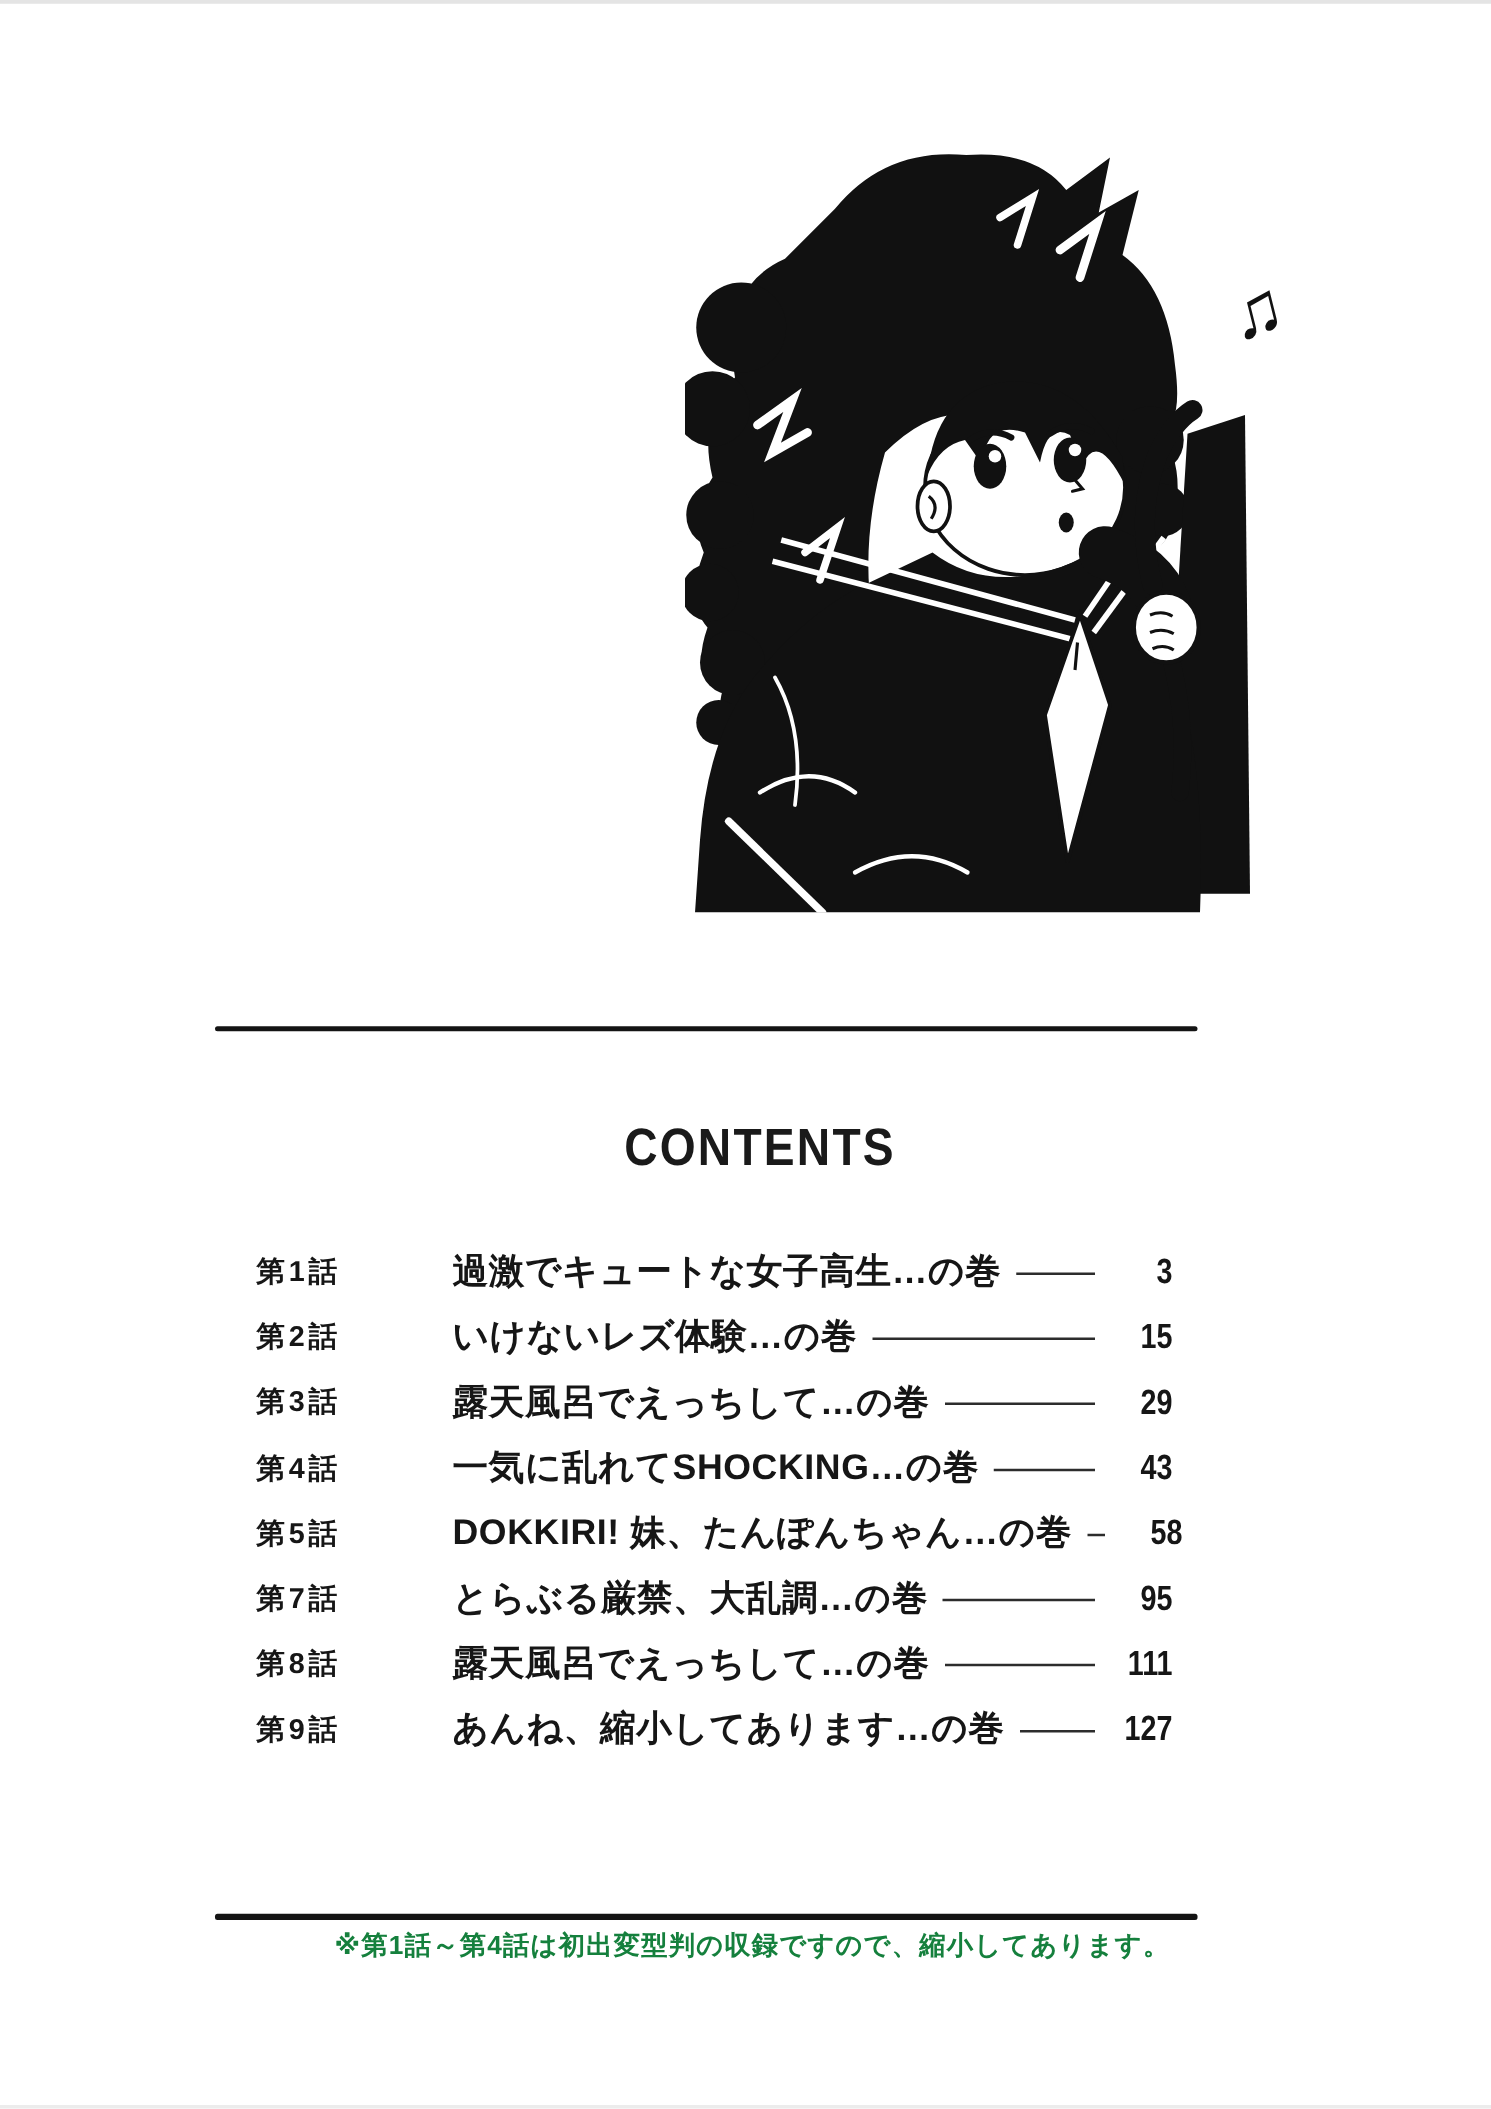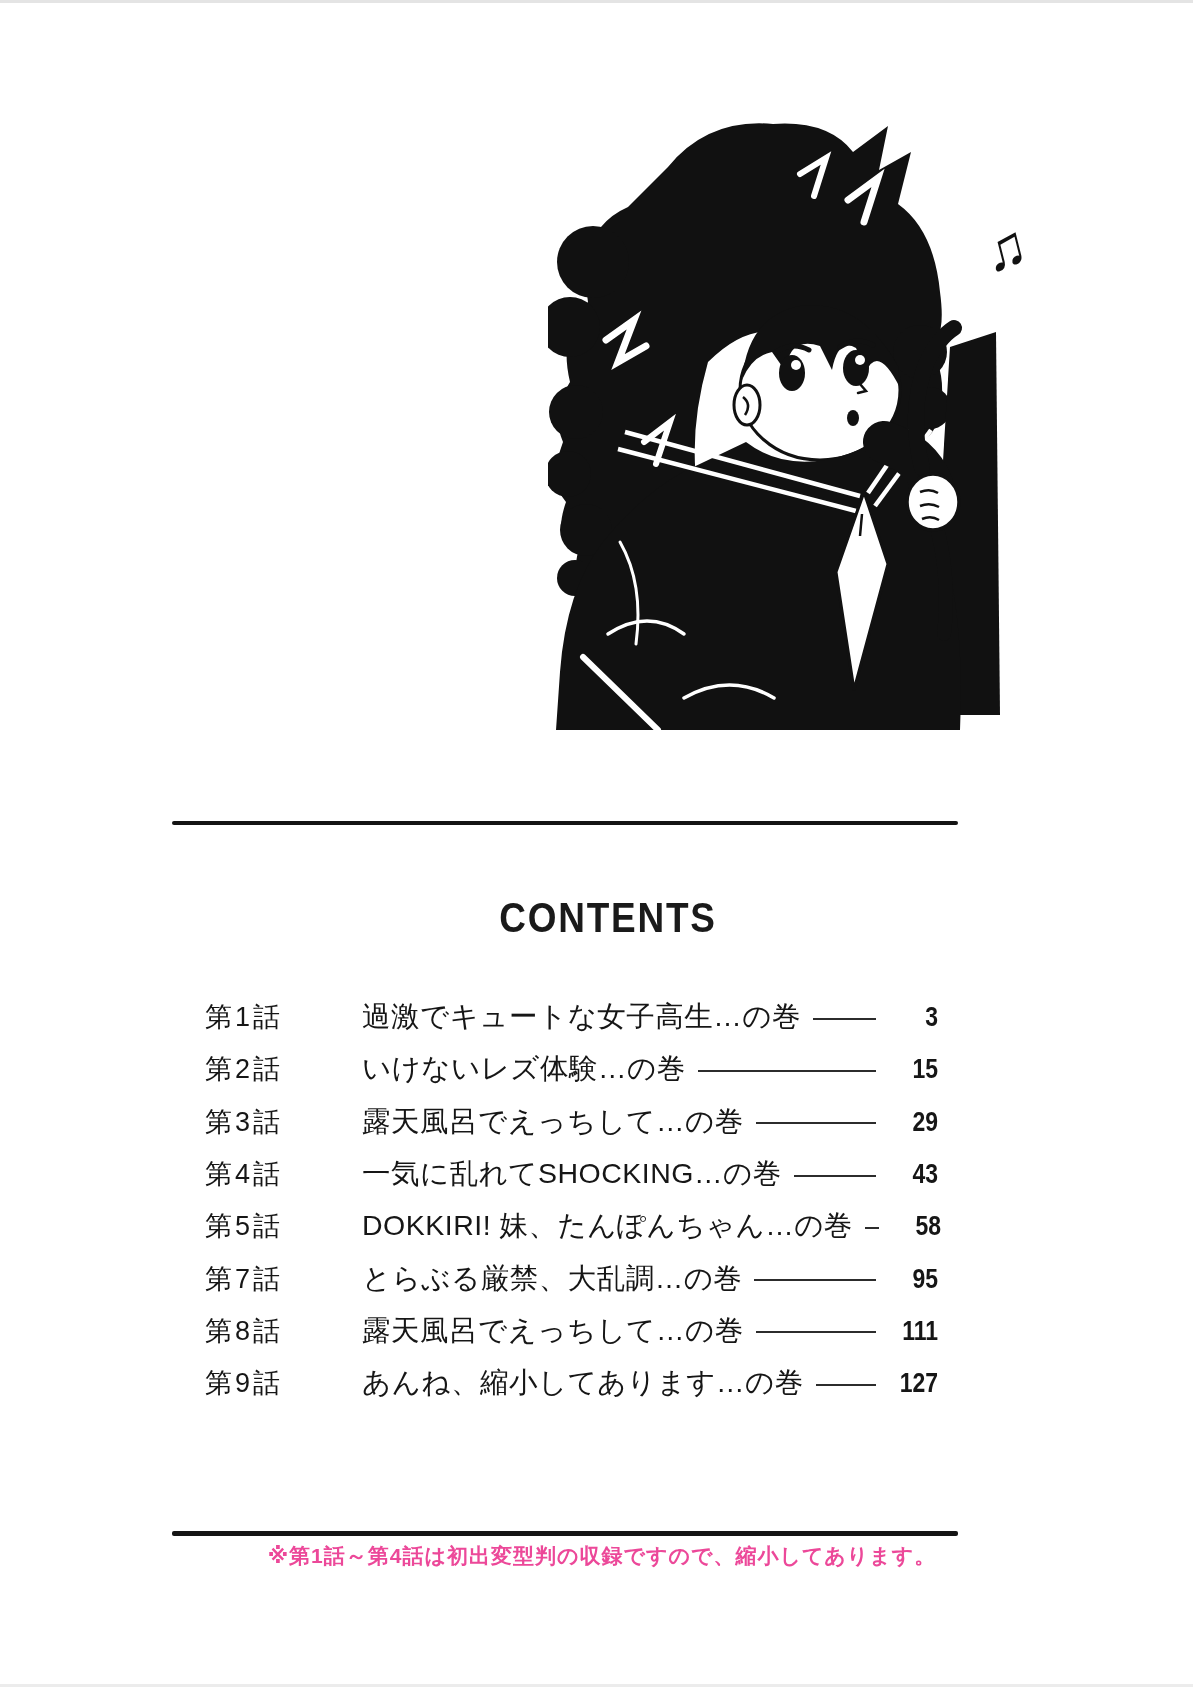--- a/index.html
+++ b/index.html
@@ -17,30 +17,30 @@
   .rule-bottom{position:absolute;left:172px;top:1531px;width:786px;height:5px;background:#141414;border-radius:2px;}
 
   .contents-heading{
     position:absolute;top:894px;left:608px;margin:0;
     transform:translateX(-50%) scaleX(.88);transform-origin:center top;
     font-size:42px;font-weight:bold;letter-spacing:2px;white-space:nowrap;color:#1a1a1a;
   }
 
   .toc{position:absolute;left:205px;top:991px;width:733px;}
   .toc-row{display:flex;align-items:center;height:52.3px;}
-  .toc-label{width:157px;flex:0 0 157px;font-size:27px;font-weight:normal;letter-spacing:3px;white-space:nowrap;}
-  .toc-title{font-size:28.5px;font-weight:normal;letter-spacing:.5px;white-space:nowrap;}
+  .toc-label{width:157px;flex:0 0 157px;font-size:23px;font-weight:bold;letter-spacing:3px;white-space:nowrap;}
+  .toc-title{font-size:28.5px;font-weight:bold;letter-spacing:.5px;white-space:nowrap;}
   .toc-leader{flex:1 1 auto;min-width:14px;height:2px;background:#2c2c2c;margin:3px 10px 0 12px;}
   .toc-page{flex:0 0 52px;min-width:52px;text-align:right;font-size:28px;font-weight:bold;
     transform:scaleX(.82);transform-origin:right center;white-space:nowrap;}
 
   .footnote{
     position:absolute;top:1542px;left:602px;margin:0;
     transform:translateX(-50%);
-    font-size:21px;font-weight:bold;letter-spacing:1px;white-space:nowrap;color:#ec4899;
+    font-size:21px;font-weight:bold;letter-spacing:1px;white-space:nowrap;color:#15803d;
   }
 </style>
 </head>
 <body>
 
 <div class="scan-edge-top"></div>
 <div class="scan-edge-bottom"></div>
 
 <svg class="illustration" viewBox="0 0 500 618" aria-hidden="true">
 

